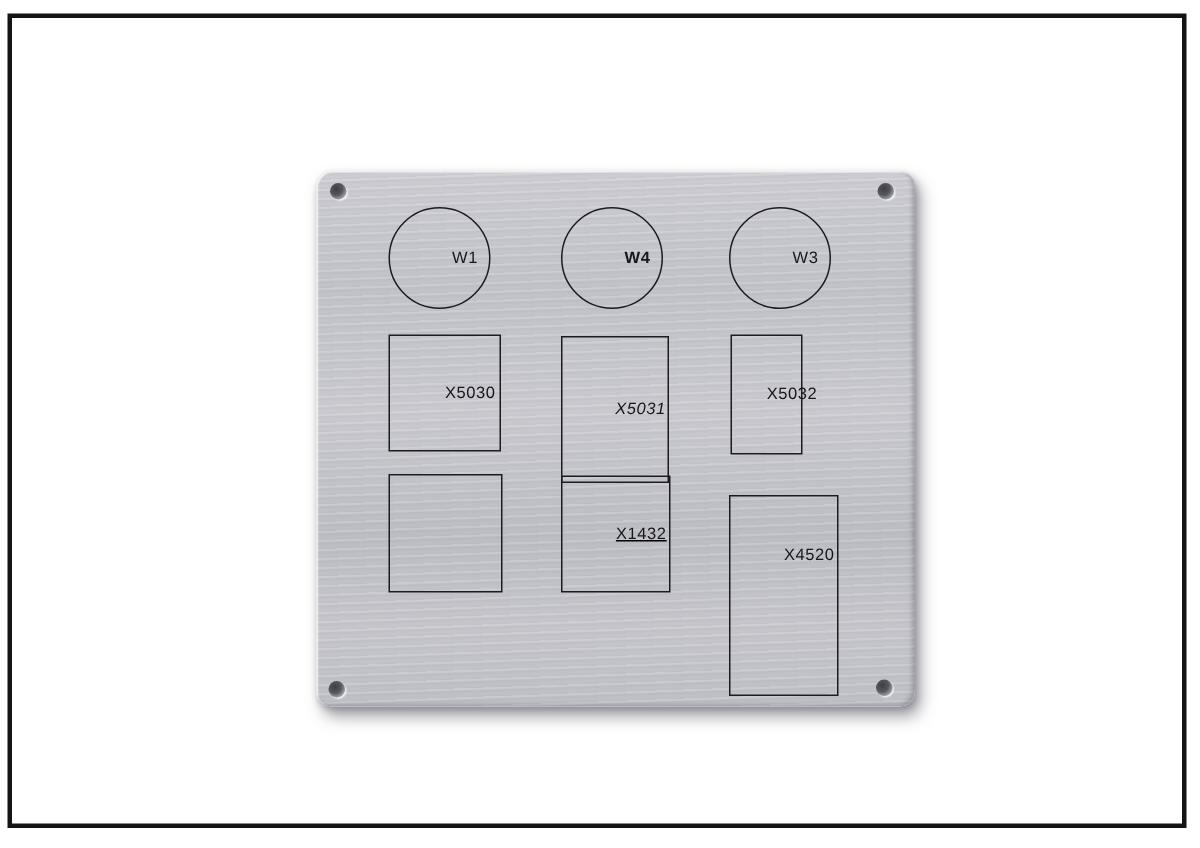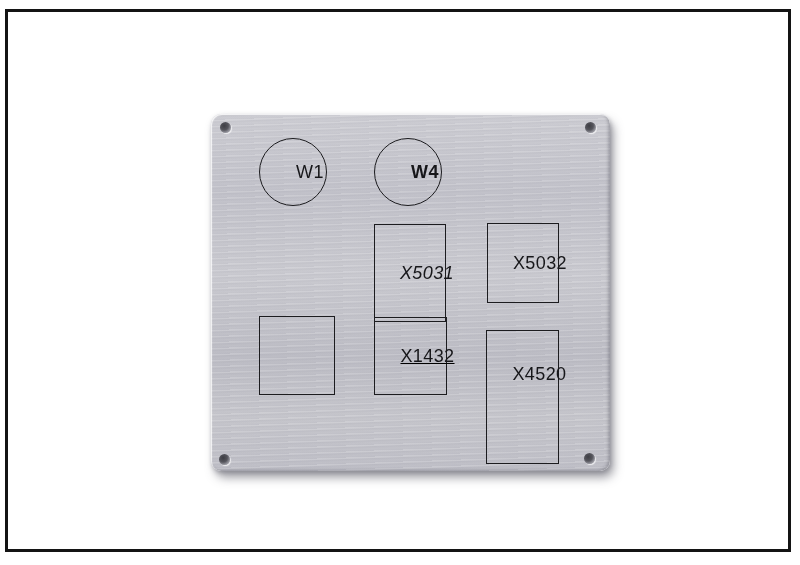--- a/index.html
+++ b/index.html
@@ -74,33 +74,33 @@
   .cutout {
     position: absolute;
     box-sizing: border-box;
     border: 1.5px solid #1c1c1f;
     display: flex;
     align-items: center;
     justify-content: center;
   }
   .cutout .lbl {
     color: #17171a;
-    font-size: 18px;
+    font-size: 11px;
     letter-spacing: 0.4px;
     white-space: nowrap;
     margin-left: 34px;
   }
   .circle { border-radius: 50%; width: 68px; height: 68px; top: 24px; }
   .circle.c1 { left: 48px; }
   .circle.c2 { left: 163px; font-weight: bold; }
   .circle.c3 { left: 275px; }
 
   .sq1 { left: 48px;  top: 109px; width: 75px; height: 78px; }
   .sq2 { left: 163px; top: 110px; width: 72px; height: 98px; font-style: italic; }
-  .sq3 { left: 276px; top: 109px; width: 72px; height: 80px; }
+  .sq3 { left: 276px; top: 109px; width: 48px; height: 80px; }
 
   .sq4 { left: 48px;  top: 202px; width: 76px; height: 79px; }
   .sq5 { left: 163px; top: 203px; width: 73px; height: 78px; text-decoration: underline; }
   .sq6 {
     left: 275px; top: 216px; width: 73px; height: 134px;
     align-items: flex-start;
   }
   .sq6 .lbl { margin-top: 33px; }
 </style>
 </head>
@@ -114,21 +114,27 @@
       <div class="screw tr"></div>
       <div class="screw bl"></div>
       <div class="screw br"></div>
 
       <div class="cutout circle c1">
         <span class="lbl">W1</span>
       </div>
       <div class="cutout circle c2">
         <span class="lbl">W4</span>
       </div>
+      <div class="cutout circle c3">
+        <span class="lbl">W3</span>
+      </div>
 
+      <div class="cutout sq1">
+        <span class="lbl">X5030</span>
+      </div>
       <div class="cutout sq2">
         <span class="lbl">X5031</span>
       </div>
       <div class="cutout sq3">
         <span class="lbl">X5032</span>
       </div>
 
       <div class="cutout sq4">
         <span class="lbl"></span>
       </div>

